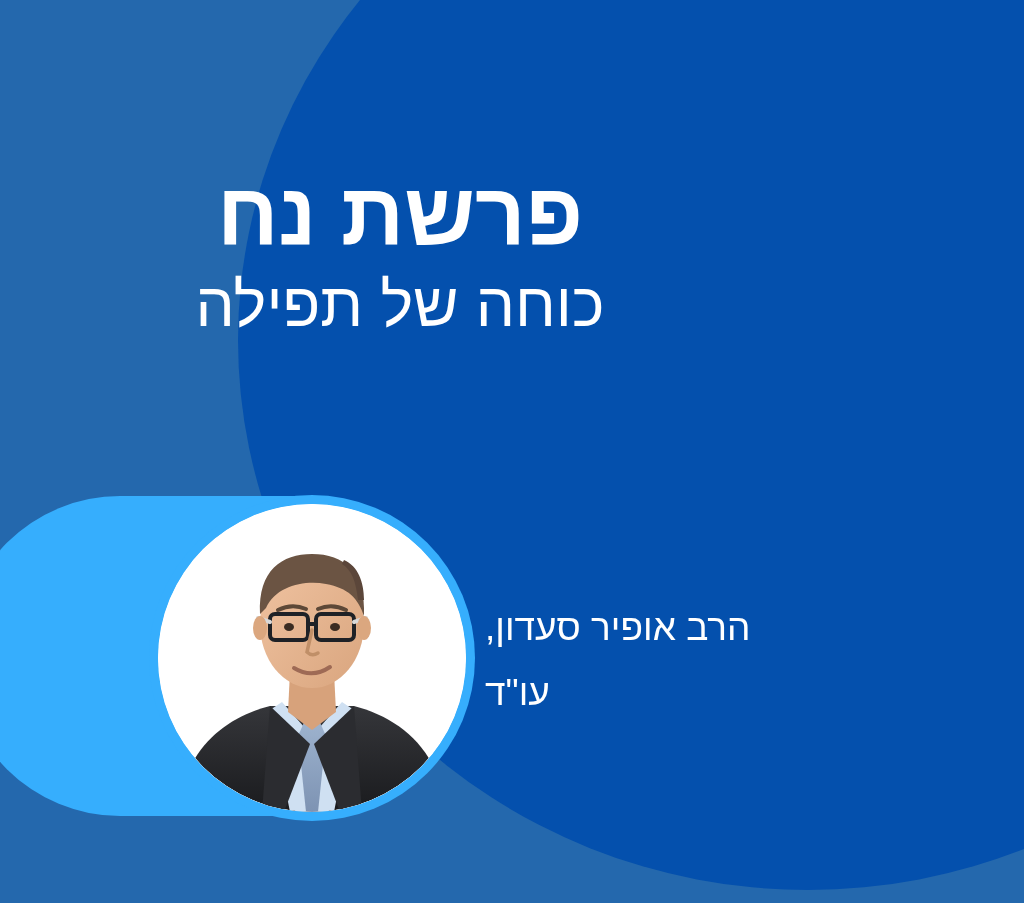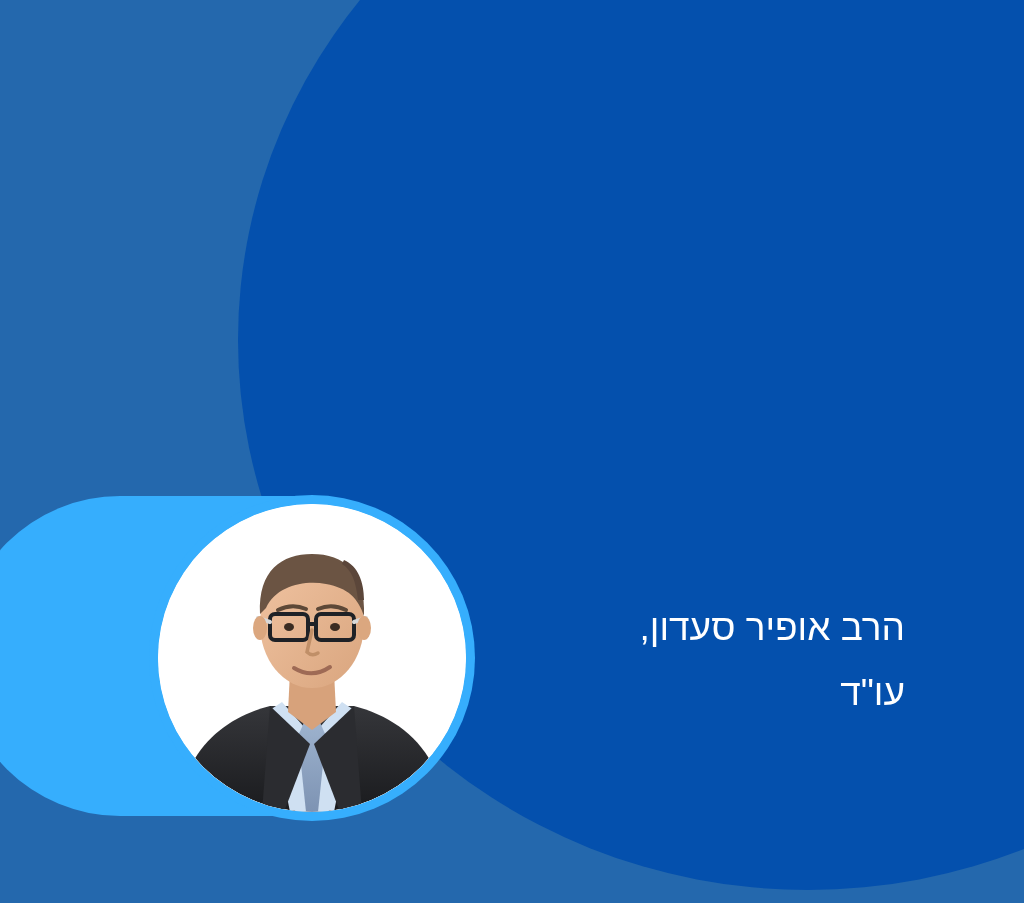--- a/index.html
+++ b/index.html
@@ -98,21 +98,21 @@
     width: 420px;
     text-align: left;
     direction: rtl;
   }
   .speaker-line {
     display: block;
     font-size: 37px;
     line-height: 1.75;
     font-weight: 300;
     color: #ffffff;
-    text-align: right;
+    text-align: left;
   }
 </style>
 </head>
 <body>
 
 <div id="poster">
 
   <div class="bg-base"></div>
   <div class="bg-blob"></div>
   <div class="pill"></div>
@@ -172,19 +172,23 @@
 
           <path d="M136 164 q18 11 36 -1" stroke="#9e6a55" stroke-width="4" fill="none" stroke-linecap="round"></path>
 
           <ellipse cx="102" cy="124" rx="7" ry="12" fill="#dba77f"></ellipse>
           <ellipse cx="206" cy="124" rx="7" ry="12" fill="#dba77f"></ellipse>
         </g>
       </svg>
     </div>
   </div>
 
+  <div class="headline-block">
+    <h1 class="title">פרשת נח</h1>
+    <h2 class="subtitle">כוחה של תפילה</h2>
+  </div>
 
   <div class="speaker-block">
     <span class="speaker-line">הרב אופיר סעדון,</span>
     <span class="speaker-line">עו"ד</span>
   </div>
 
 </div>
 
 </body></html>

